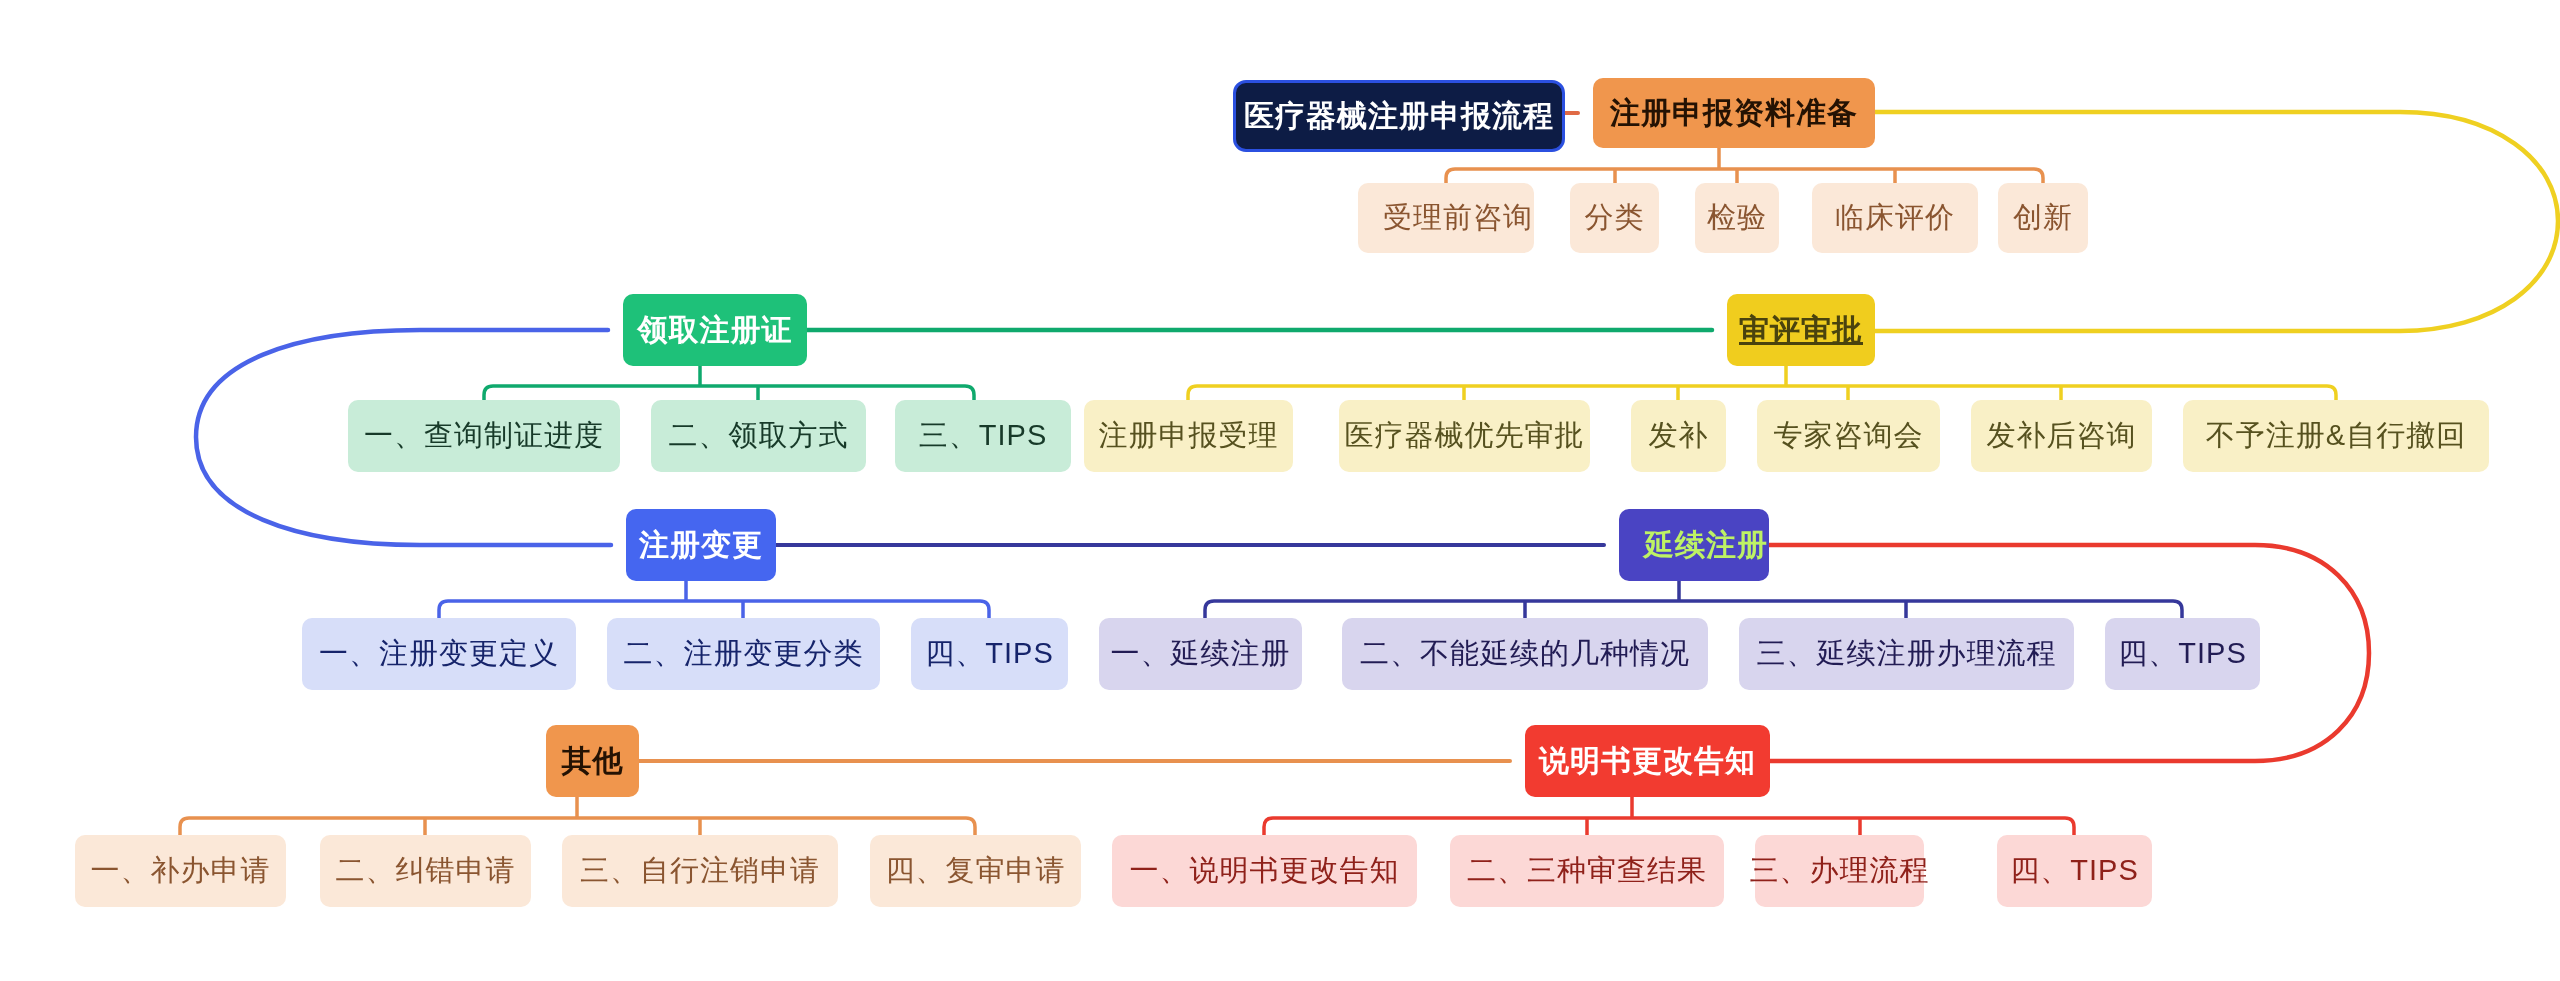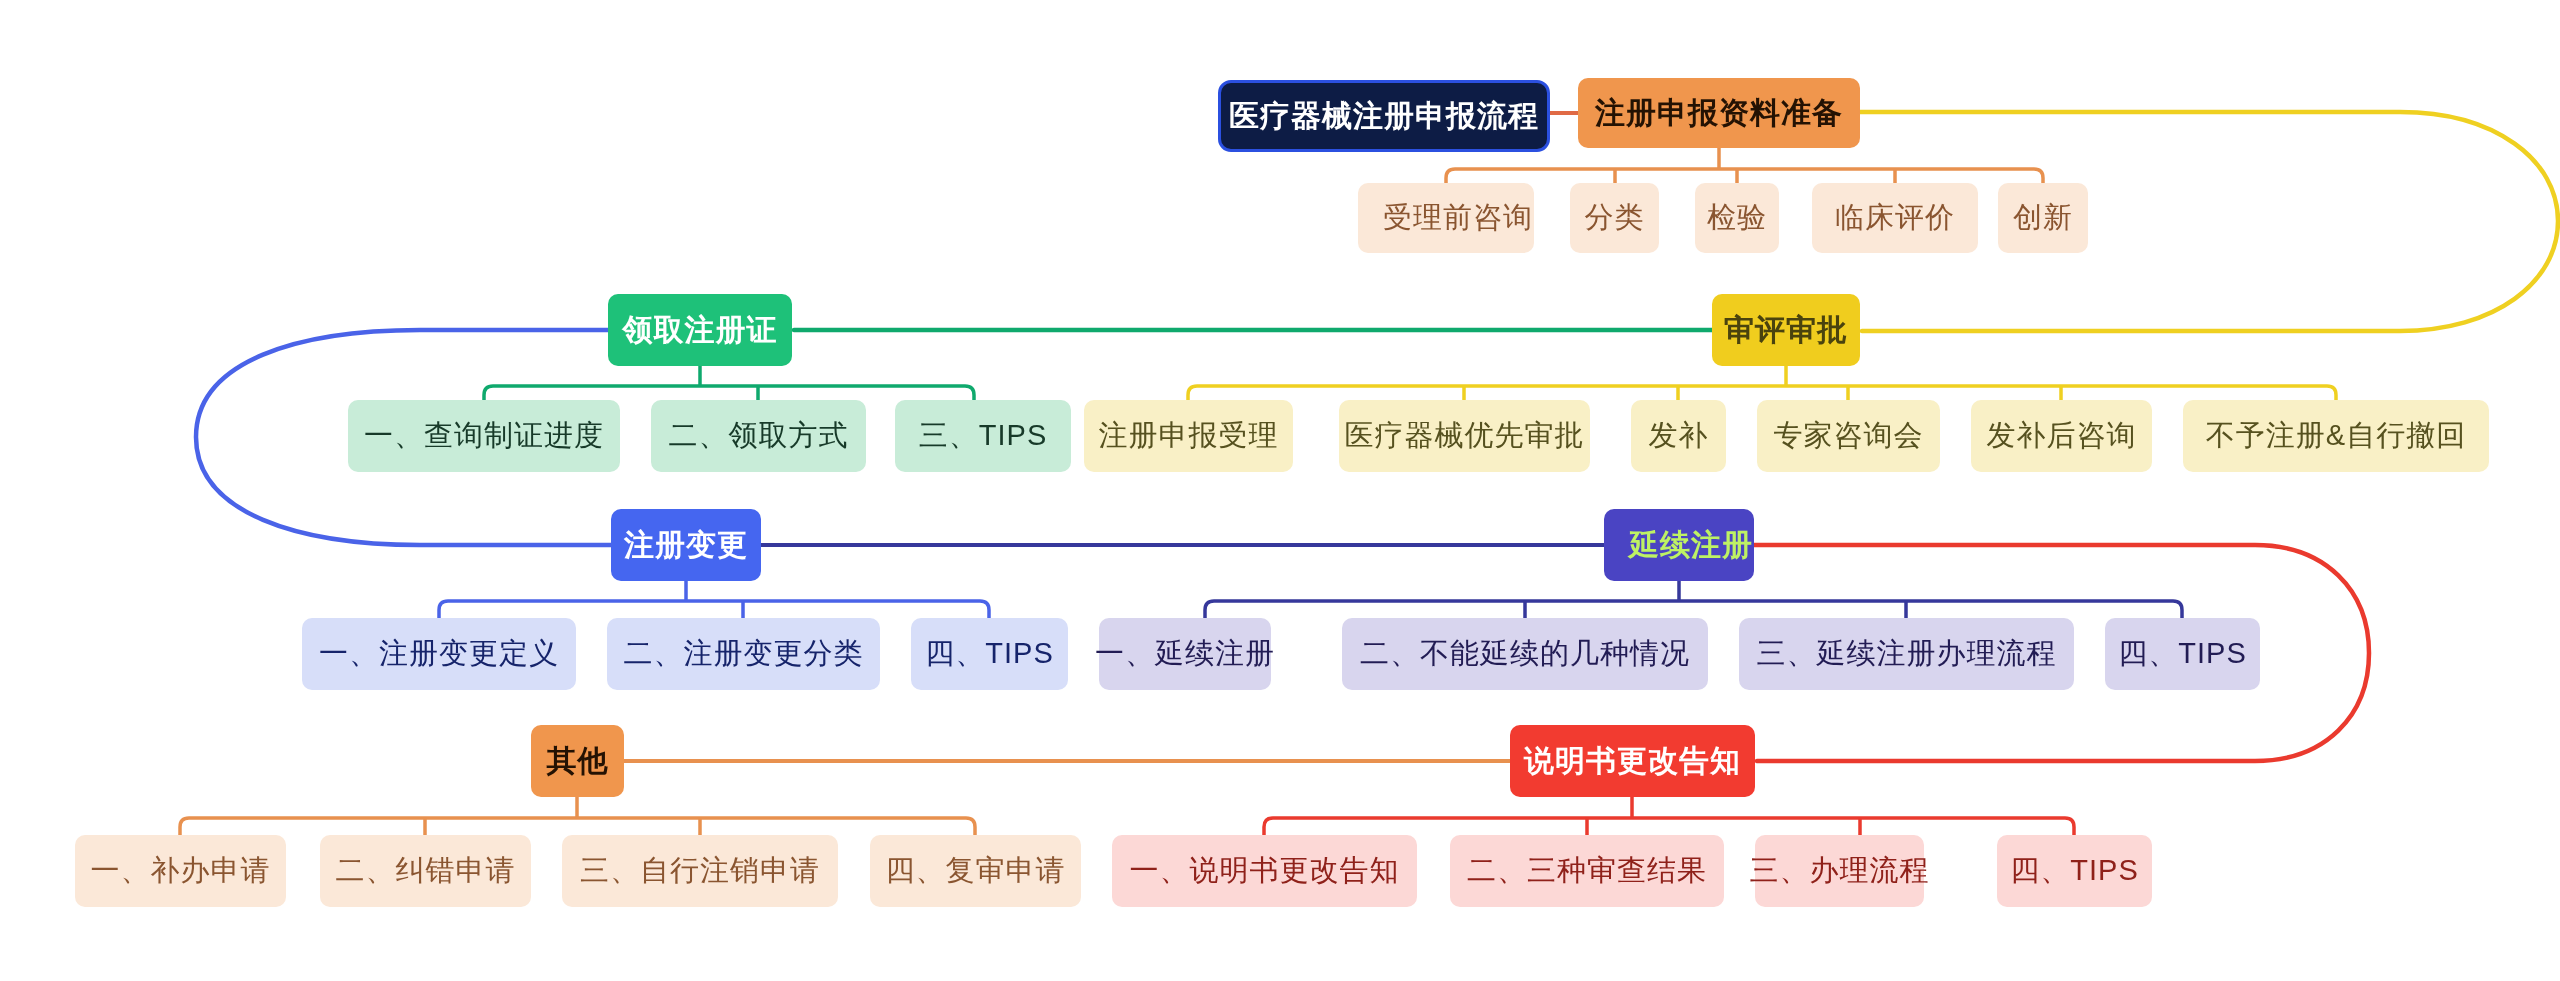--- a/index.html
+++ b/index.html
@@ -15,26 +15,26 @@
   .stroke-green{stroke:var(--green_line);}
   .stroke-blue{stroke:var(--blue_line);}
   .stroke-navy{stroke:var(--navy_line);}
   .stroke-red{stroke:var(--red_line);}
 
   .node{
     position:absolute;display:flex;align-items:center;justify-content:center;
     white-space:nowrap;box-sizing:border-box;border-radius:10px;
     font-size:30px;font-weight:600;letter-spacing:1px;
   }
-  .node.main{height:72px;}
+  .node.main{height:72px;margin-left:15px;}
   .node.child{height:70px;font-size:29px;font-weight:500;}
 
   .n-root{background:var(--root_bg);color:var(--root_text);border:3px solid var(--root_border);border-radius:13px;height:66px;}
   .n-orange{background:var(--orange_node);color:#241203;}
-  .n-yellow{background:var(--yellow_node);color:#4a430e;}
+  .n-yellow{background:var(--yellow_node);color:#4a430e;text-decoration:underline;}
   .n-green{background:var(--green_node);color:#ffffff;}
   .n-blue{background:var(--blue_node);color:#ffffff;}
   .n-indigo{background:var(--indigo_node);color:#bef264;padding-left:24px;}
   .n-red{background:var(--red_node);color:#ffffff;}
 
   .c-peach{background:var(--peach_bg);color:var(--peach_text);}
   .c-yellow{background:var(--yellow_child_bg);color:var(--yellow_child_text);}
   .c-mint{background:var(--mint_bg);color:var(--mint_text);}
   .c-bluelav{background:var(--bluelav_bg);color:var(--bluelav_text);}
   .c-lav{background:var(--lav_bg);color:var(--lav_text);}
@@ -107,21 +107,21 @@
   <div class="node child c-yellow" style="left:1339px;top:400px;width:251px;height:72px;">医疗器械优先审批</div>
   <div class="node child c-yellow" style="left:1631px;top:400px;width:95px;height:72px;">发补</div>
   <div class="node child c-yellow" style="left:1757px;top:400px;width:183px;height:72px;">专家咨询会</div>
   <div class="node child c-yellow" style="left:1971px;top:400px;width:181px;height:72px;">发补后咨询</div>
   <div class="node child c-yellow" style="left:2183px;top:400px;width:306px;height:72px;">不予注册&amp;自行撤回</div>
 
   <div class="node child c-bluelav" style="left:302px;top:618px;width:274px;height:72px;">一、注册变更定义</div>
   <div class="node child c-bluelav" style="left:607px;top:618px;width:273px;height:72px;">二、注册变更分类</div>
   <div class="node child c-bluelav" style="left:911px;top:618px;width:157px;height:72px;">四、TIPS</div>
 
-  <div class="node child c-lav" style="left:1099px;top:618px;width:172px;height:72px;text-align:center;">一、延续注册</div>
+  <div class="node child c-lav" style="left:1099px;top:618px;width:203px;height:72px;text-align:center;">一、延续注册</div>
   <div class="node child c-lav" style="left:1342px;top:618px;width:366px;height:72px;">二、不能延续的几种情况</div>
   <div class="node child c-lav" style="left:1739px;top:618px;width:335px;height:72px;">三、延续注册办理流程</div>
   <div class="node child c-lav" style="left:2105px;top:618px;width:155px;height:72px;">四、TIPS</div>
 
   <div class="node child c-peach2" style="left:75px;top:835px;width:211px;height:72px;">一、补办申请</div>
   <div class="node child c-peach2" style="left:320px;top:835px;width:211px;height:72px;">二、纠错申请</div>
   <div class="node child c-peach2" style="left:562px;top:835px;width:276px;height:72px;">三、自行注销申请</div>
   <div class="node child c-peach2" style="left:870px;top:835px;width:211px;height:72px;">四、复审申请</div>
 
   <div class="node child c-pink" style="left:1112px;top:835px;width:305px;height:72px;">一、说明书更改告知</div>

